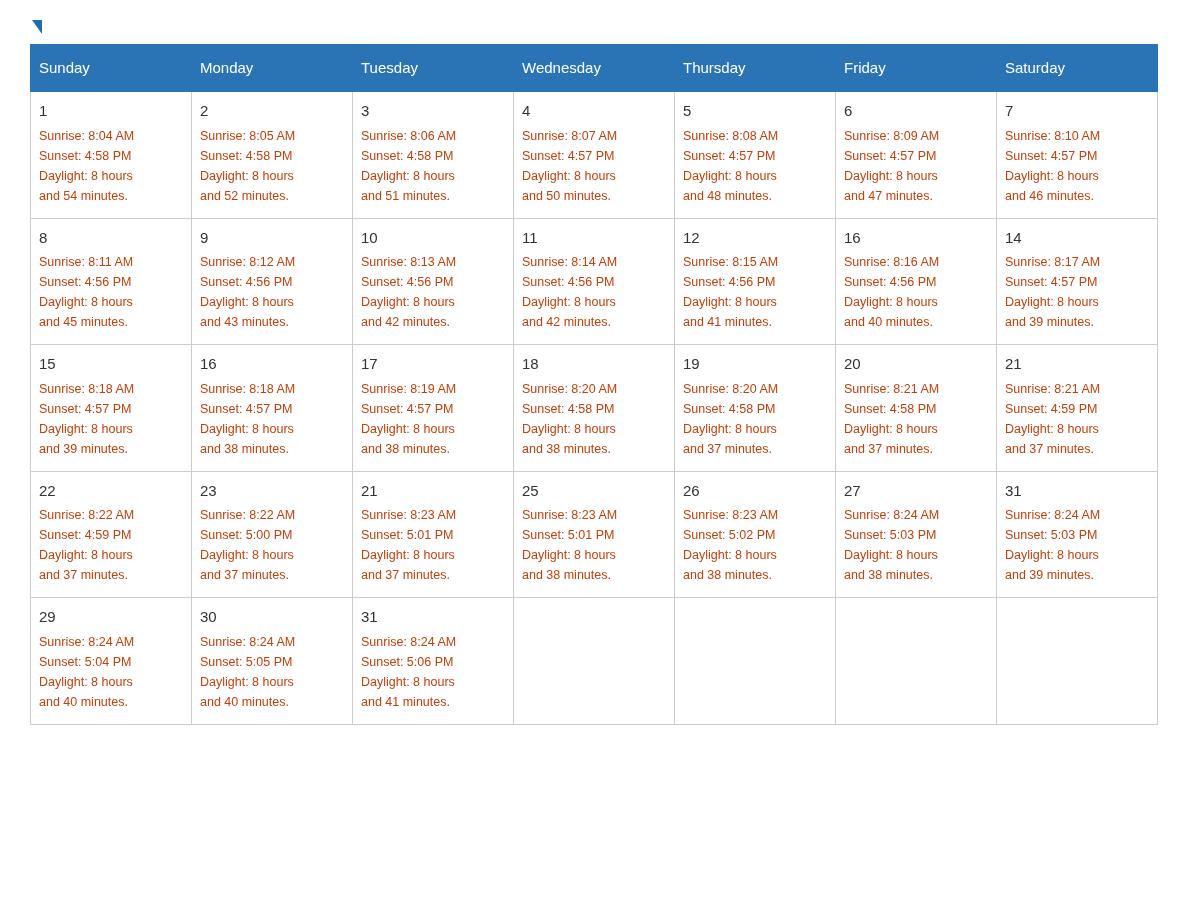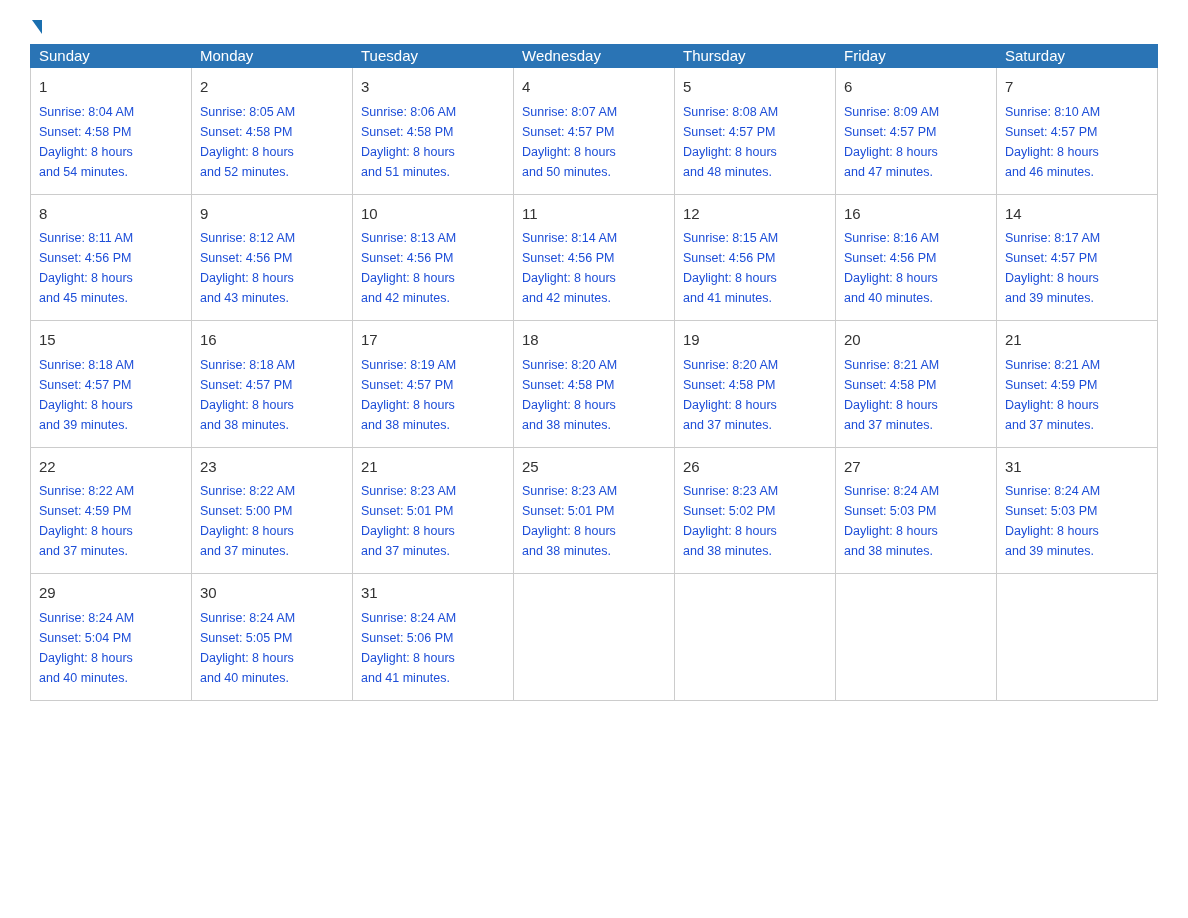--- a/index.html
+++ b/index.html
@@ -54,21 +54,21 @@
       margin-top: 4px;
     }
     .calendar-table {
       width: 100%;
       border-collapse: collapse;
       margin-top: 10px;
     }
     .calendar-table th {
       background-color: #2a74b5;
       color: #fff;
-      padding: 2px 8px;
+      padding: 14px 8px;
       text-align: left;
       font-size: 15px;
       font-weight: normal;
       border: 1px solid #2a74b5;
     }
     .calendar-table td {
       vertical-align: top;
       padding: 8px 8px 12px 8px;
       border: 1px solid #ccc;
       width: 14.28%;
@@ -77,21 +77,21 @@
       min-height: 90px;
     }
     .day-number {
       font-size: 15px;
       font-weight: normal;
       display: block;
       margin-bottom: 3px;
     }
     .day-info {
       font-size: 12.5px;
-      color: #1d4ed8;
+      color: #c2410c;
       line-height: 1.6;
     }
     .empty-cell {
       background: #fff;
     }
     tr td:first-child {
       border-left: 1px solid #ccc;
     }
     .top-row td {
       border-top: 2px solid #2a74b5;

